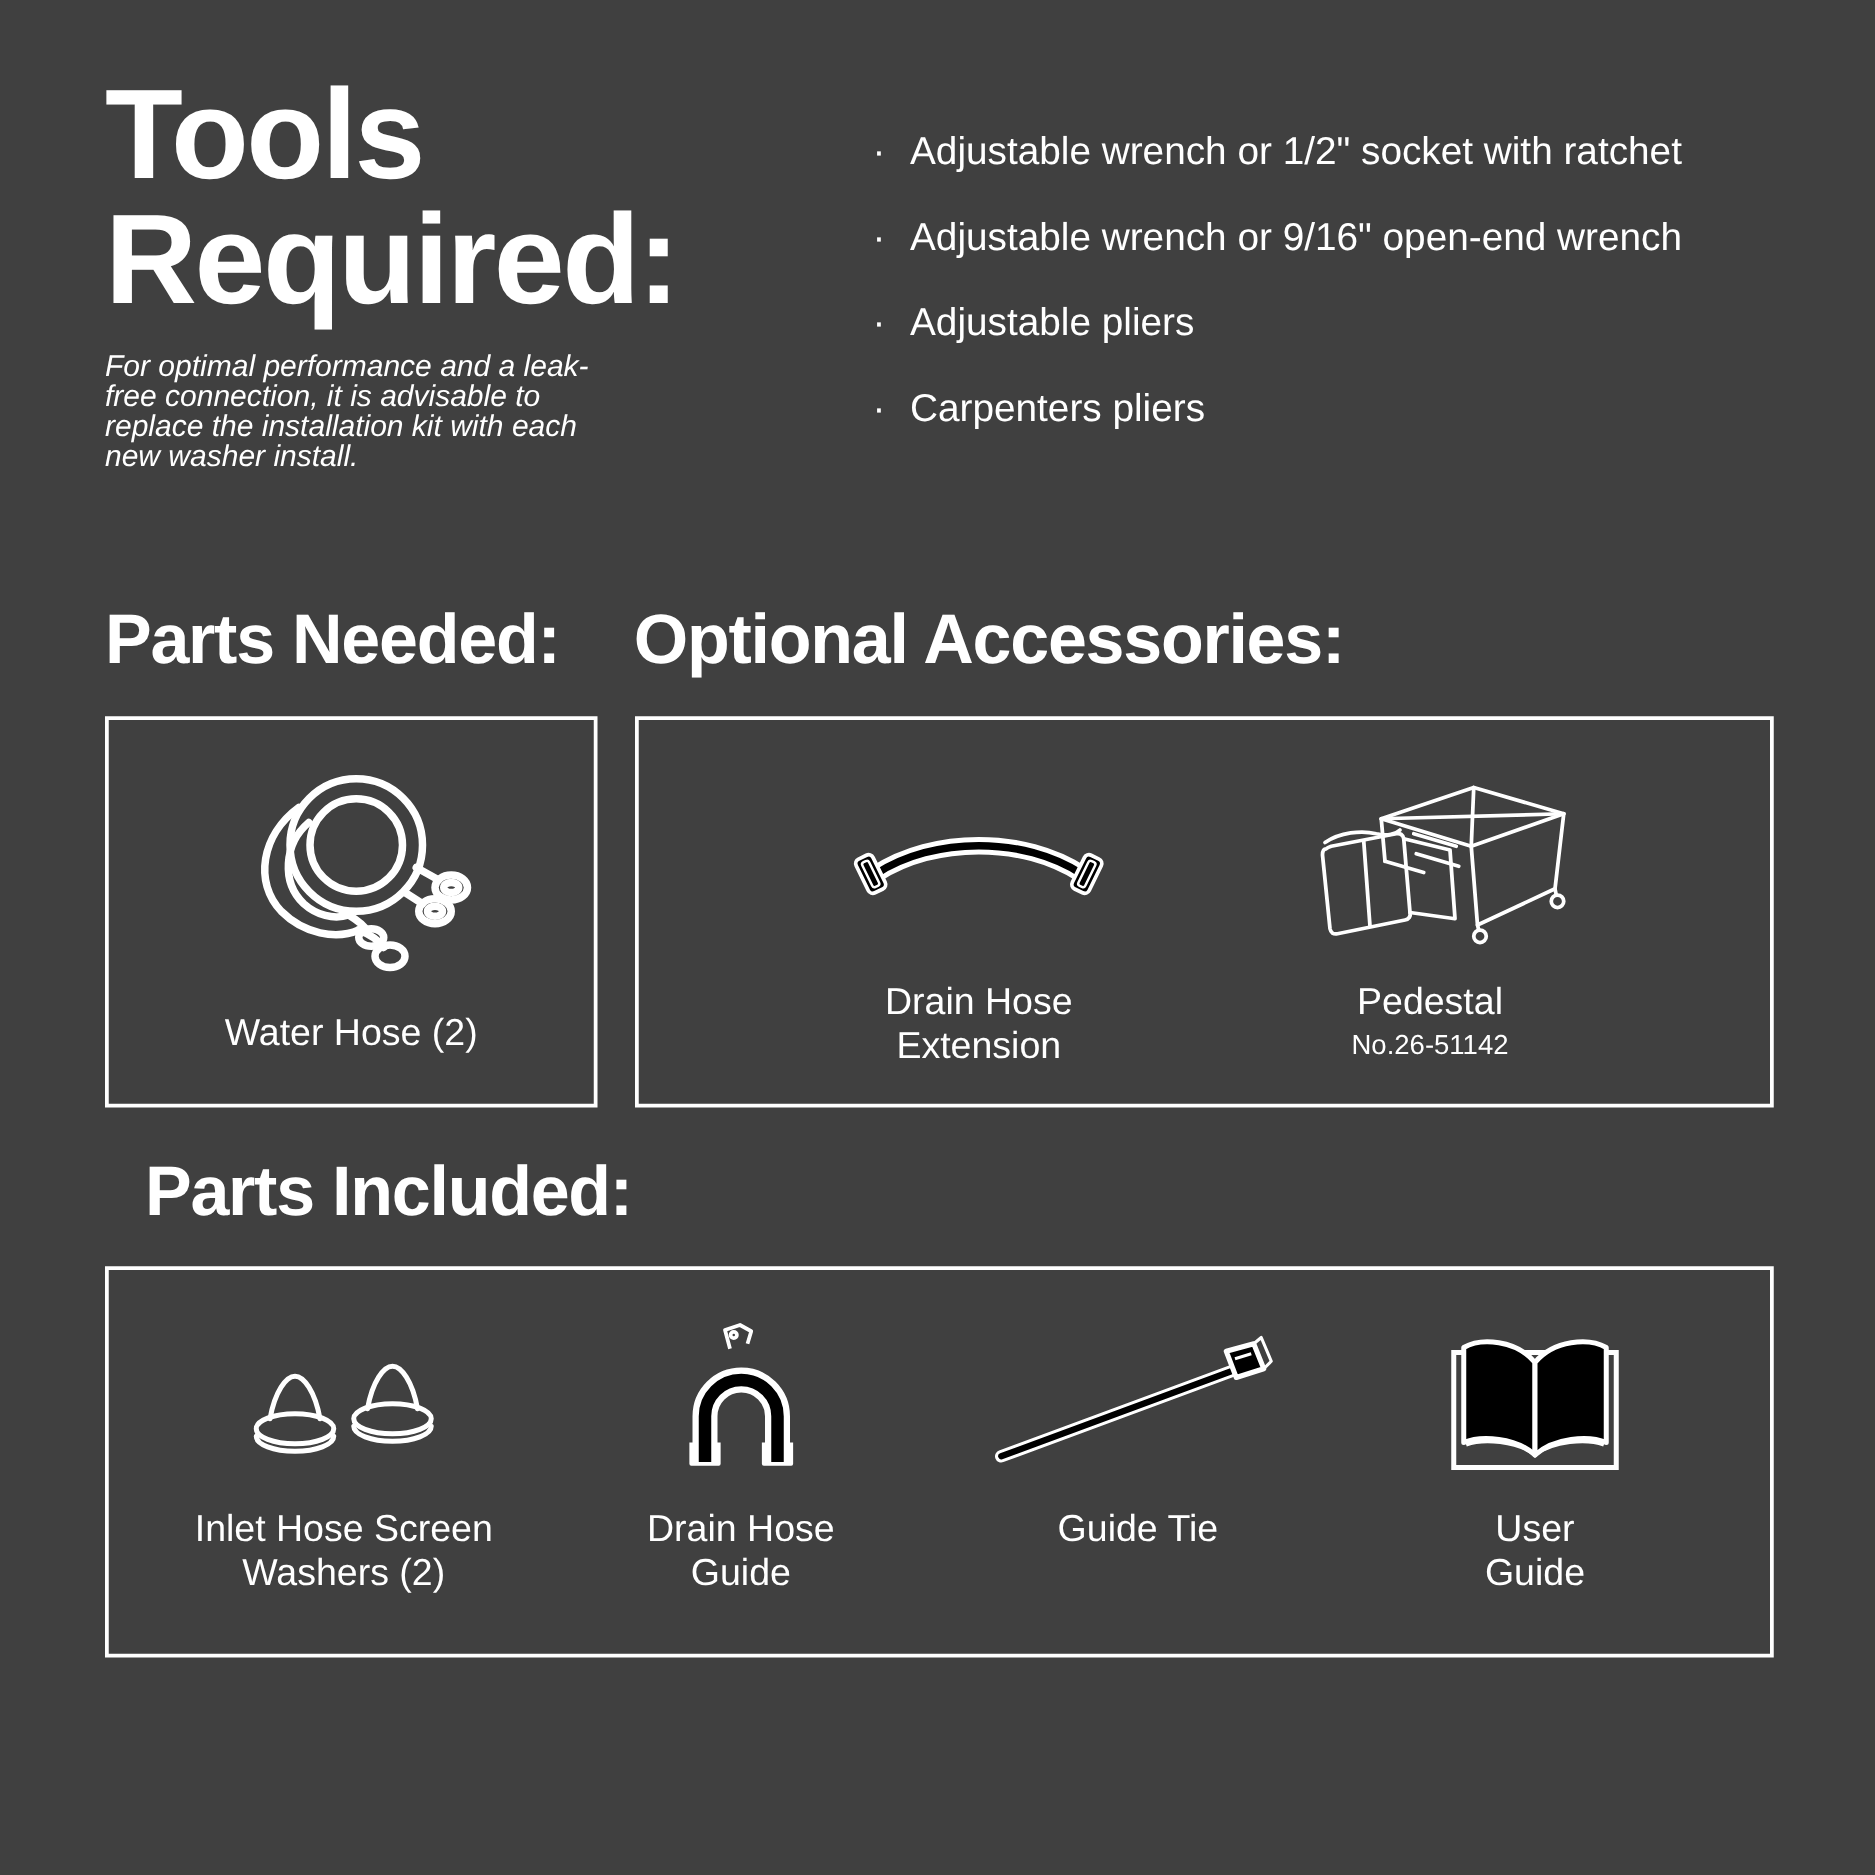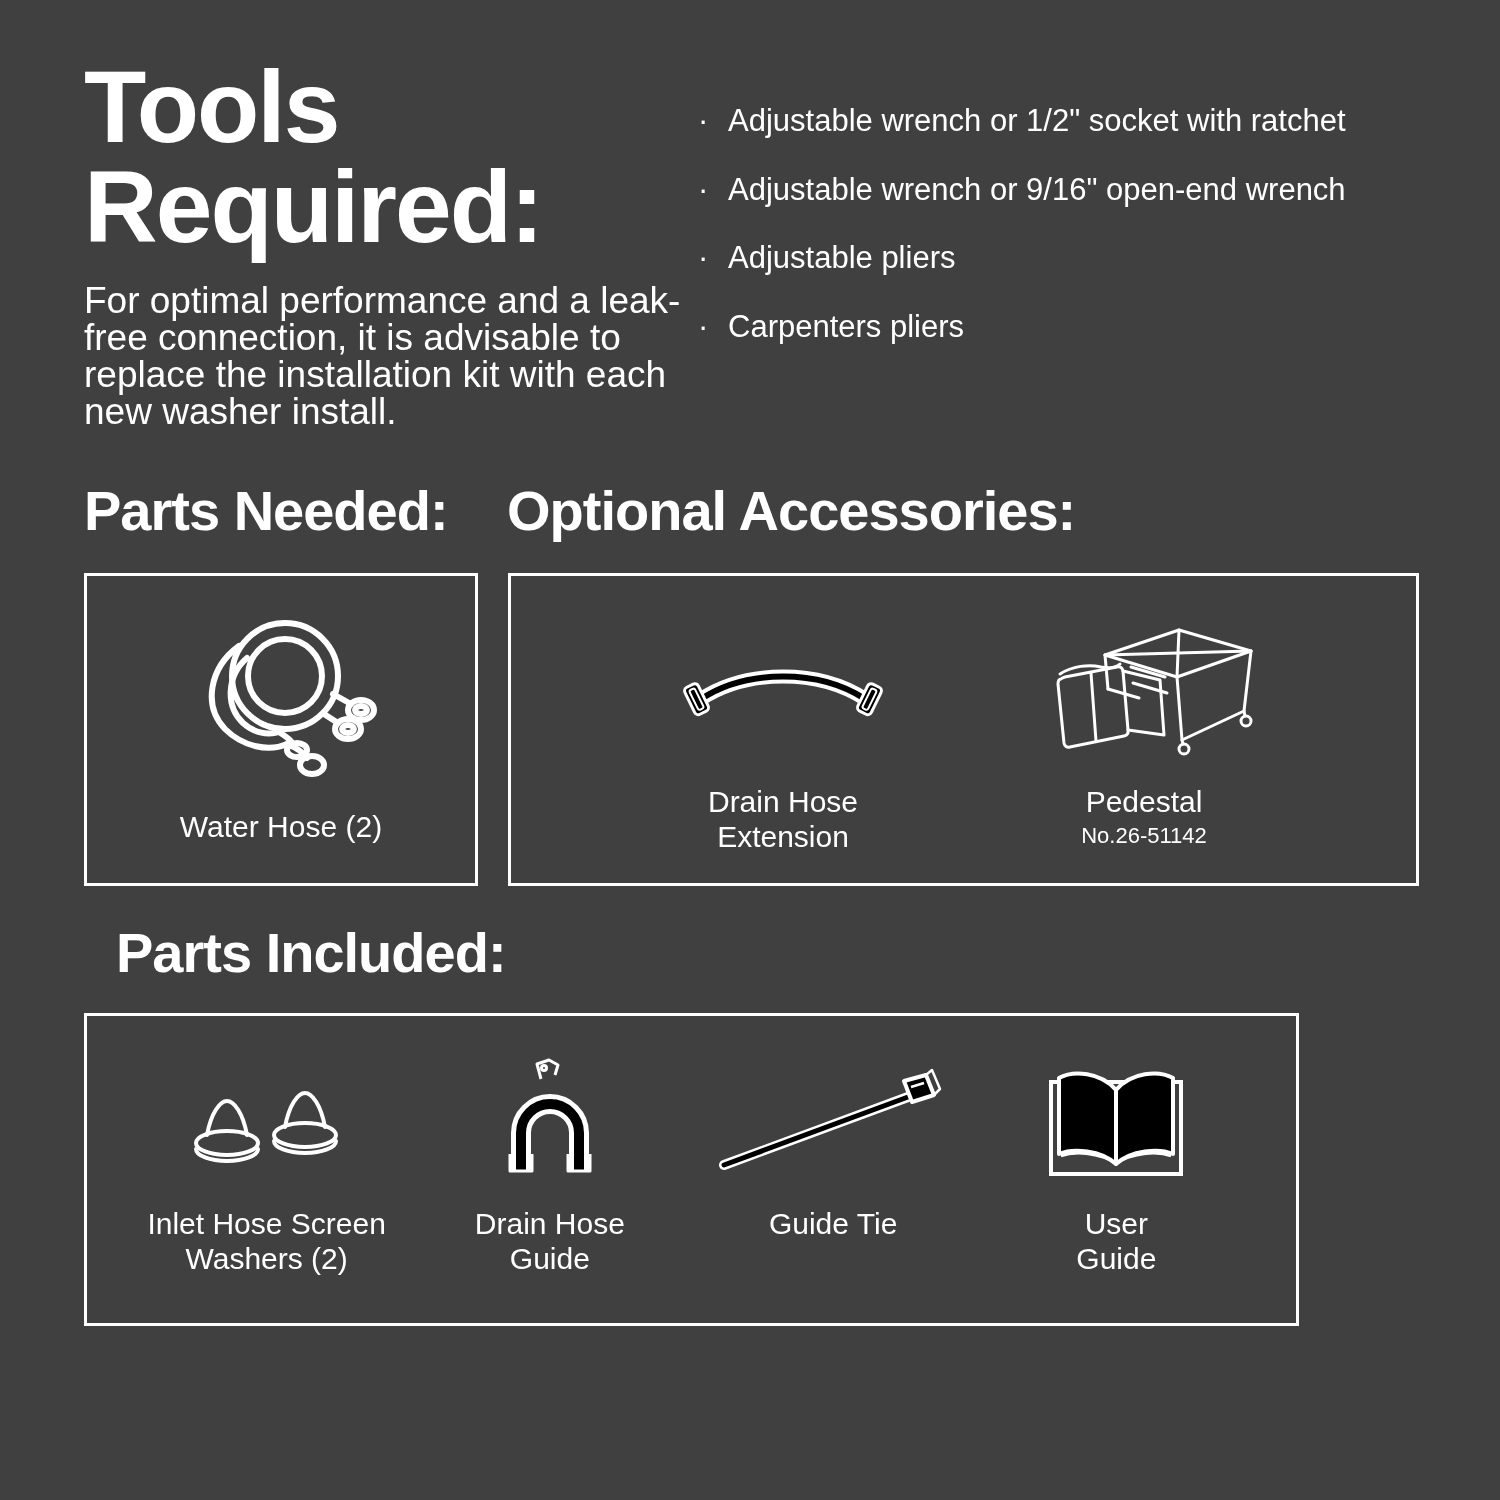--- a/index.html
+++ b/index.html
@@ -6,37 +6,37 @@
   .canvas{
     position:relative;width:1500px;height:1500px;background:#404040;color:#fff;
     font-family:"Liberation Sans",sans-serif;overflow:hidden;
   }
   .abs{position:absolute;margin:0;}
   #tools-heading{
     left:84px;top:58px;font-size:102px;font-weight:800;line-height:0.98;
     letter-spacing:-2px;white-space:pre-line;
   }
   #tools-description{
-    left:84px;top:282px;font-size:37px;line-height:1.0;white-space:pre-line;
+    left:84px;top:282px;font-size:24px;line-height:1.0;white-space:pre-line;font-style:italic;
   }
   #transit-note{left:84px;top:423px;font-size:24px;}
   #tools-list{left:698px;top:103px;width:760px;list-style:none;padding:0;}
   #tools-list li{display:flex;align-items:flex-start;margin:0 0 33px 0;font-size:31px;line-height:1.15;}
   #tools-list .dot{width:30px;flex:0 0 30px;text-align:left;}
   .section-heading{font-size:56px;font-weight:800;letter-spacing:-1px;white-space:nowrap;}
   #parts-needed-heading{left:84px;top:478px;}
   #optional-accessories-heading{left:507px;top:478px;}
   #parts-included-heading{left:84px;top:920px;margin-left:32px;}
   .box{
     position:absolute;border:3px solid #fff;box-sizing:border-box;
     display:flex;align-items:center;
   }
   #box-parts-needed{left:84px;top:573px;width:394px;height:313px;justify-content:center;}
   #box-optional{left:508px;top:573px;width:911px;height:313px;justify-content:space-between;padding:0 112px;}
-  #box-included{left:84px;top:1013px;width:1215px;height:313px;justify-content:space-between;padding:0 38px;}
+  #box-included{left:84px;top:1013px;width:1335px;height:313px;justify-content:space-between;padding:0 38px;}
   .item{display:flex;flex-direction:column;align-items:center;justify-content:flex-start;}
   #box-parts-needed .item{height:262px;}
   #box-parts-needed .icon-box{height:200px;}
   #box-optional .item{height:252px;width:320px;}
   #box-optional .icon-box{height:170px;}
   #box-included .item{height:248px;width:300px;}
   #box-included .icon-box{height:150px;}
   .icon-box{display:flex;align-items:center;justify-content:center;}
   .item-label{margin-top:10px;font-size:30px;line-height:1.17;text-align:center;white-space:pre-line;}
   .item-sublabel{margin-top:4px;font-size:22px;text-align:center;}

